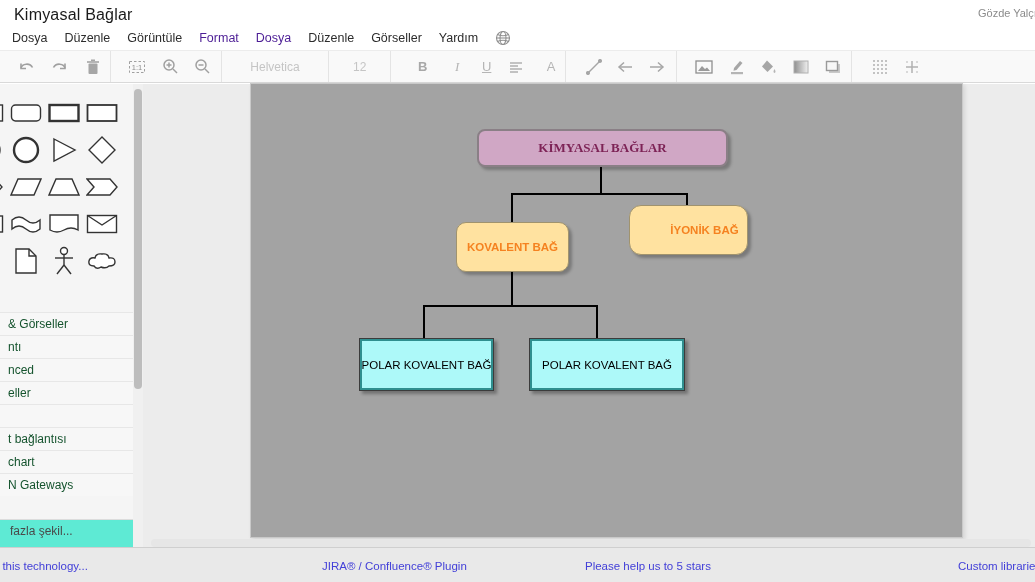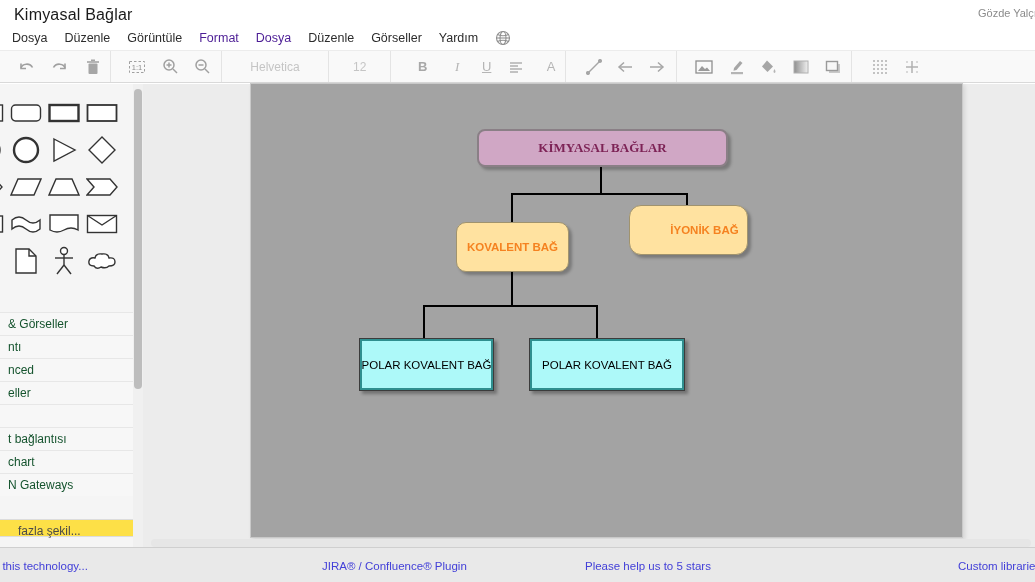--- a/index.html
+++ b/index.html
@@ -28,21 +28,21 @@
   .letter-a { color:#b5b5b5; }
 
   
   #sidebar { position:absolute; left:0; top:84px; width:133px; height:463px; background:#f5f5f5; overflow:hidden; }
   #shape-grid { position:absolute; left:-31px; top:10px; width:170px; display:grid; grid-template-columns:repeat(5,38px); grid-auto-rows:37px; }
   .shape-cell { display:flex; align-items:center; justify-content:center; cursor:pointer; }
   .shape-cell svg { stroke:#333; fill:#fff; stroke-width:1.4; }
   #section-list { position:absolute; left:0; top:228px; width:133px; }
   .section-row { height:23px; line-height:23px; border-top:1px solid #e7e7e7; font-size:12px; color:#14532d; padding-left:8px; white-space:nowrap; cursor:pointer; background:#f7f7f7; }
   .section-row.empty { cursor:default; }
-  #more-shapes { position:absolute; left:0; top:435px; width:133px; height:18px; line-height:23px; border-top:1px solid #dcdcdc; border-bottom:1px solid #dcdcdc; font-size:12px; color:#4a4a4a; padding-left:18px; background:#fde047; cursor:pointer; }
+  #more-shapes { position:absolute; left:0; top:435px; width:133px; height:29px; line-height:23px; border-top:1px solid #dcdcdc; border-bottom:1px solid #dcdcdc; font-size:12px; color:#4a4a4a; padding-left:10px; background:#5eead4; cursor:pointer; }
   #sidebar-scroll { position:absolute; left:133px; top:84px; width:10px; height:463px; background:#f0f0f0; }
   #sidebar-thumb { position:absolute; left:1px; top:5px; width:8px; height:300px; background:#bdbdbd; border-radius:5px; }
   #collapse-handle { position:absolute; left:144px; top:305px; font-size:9px; color:#7a7a7a; letter-spacing:1px; cursor:pointer; }
 
   
   #canvas-area { position:absolute; left:143px; top:84px; width:892px; height:463px; background:#ececec; }
   #page { position:absolute; left:107px; top:-1px; width:713px; height:455px; background:#a3a3a3; border:1px solid #c9c9c9; box-shadow:2px 2px 4px rgba(0,0,0,.10); }
   #hscroll-track { position:absolute; left:8px; top:455px; width:880px; height:8px; background:#e6e6e6; border-radius:4px; }
 
   

